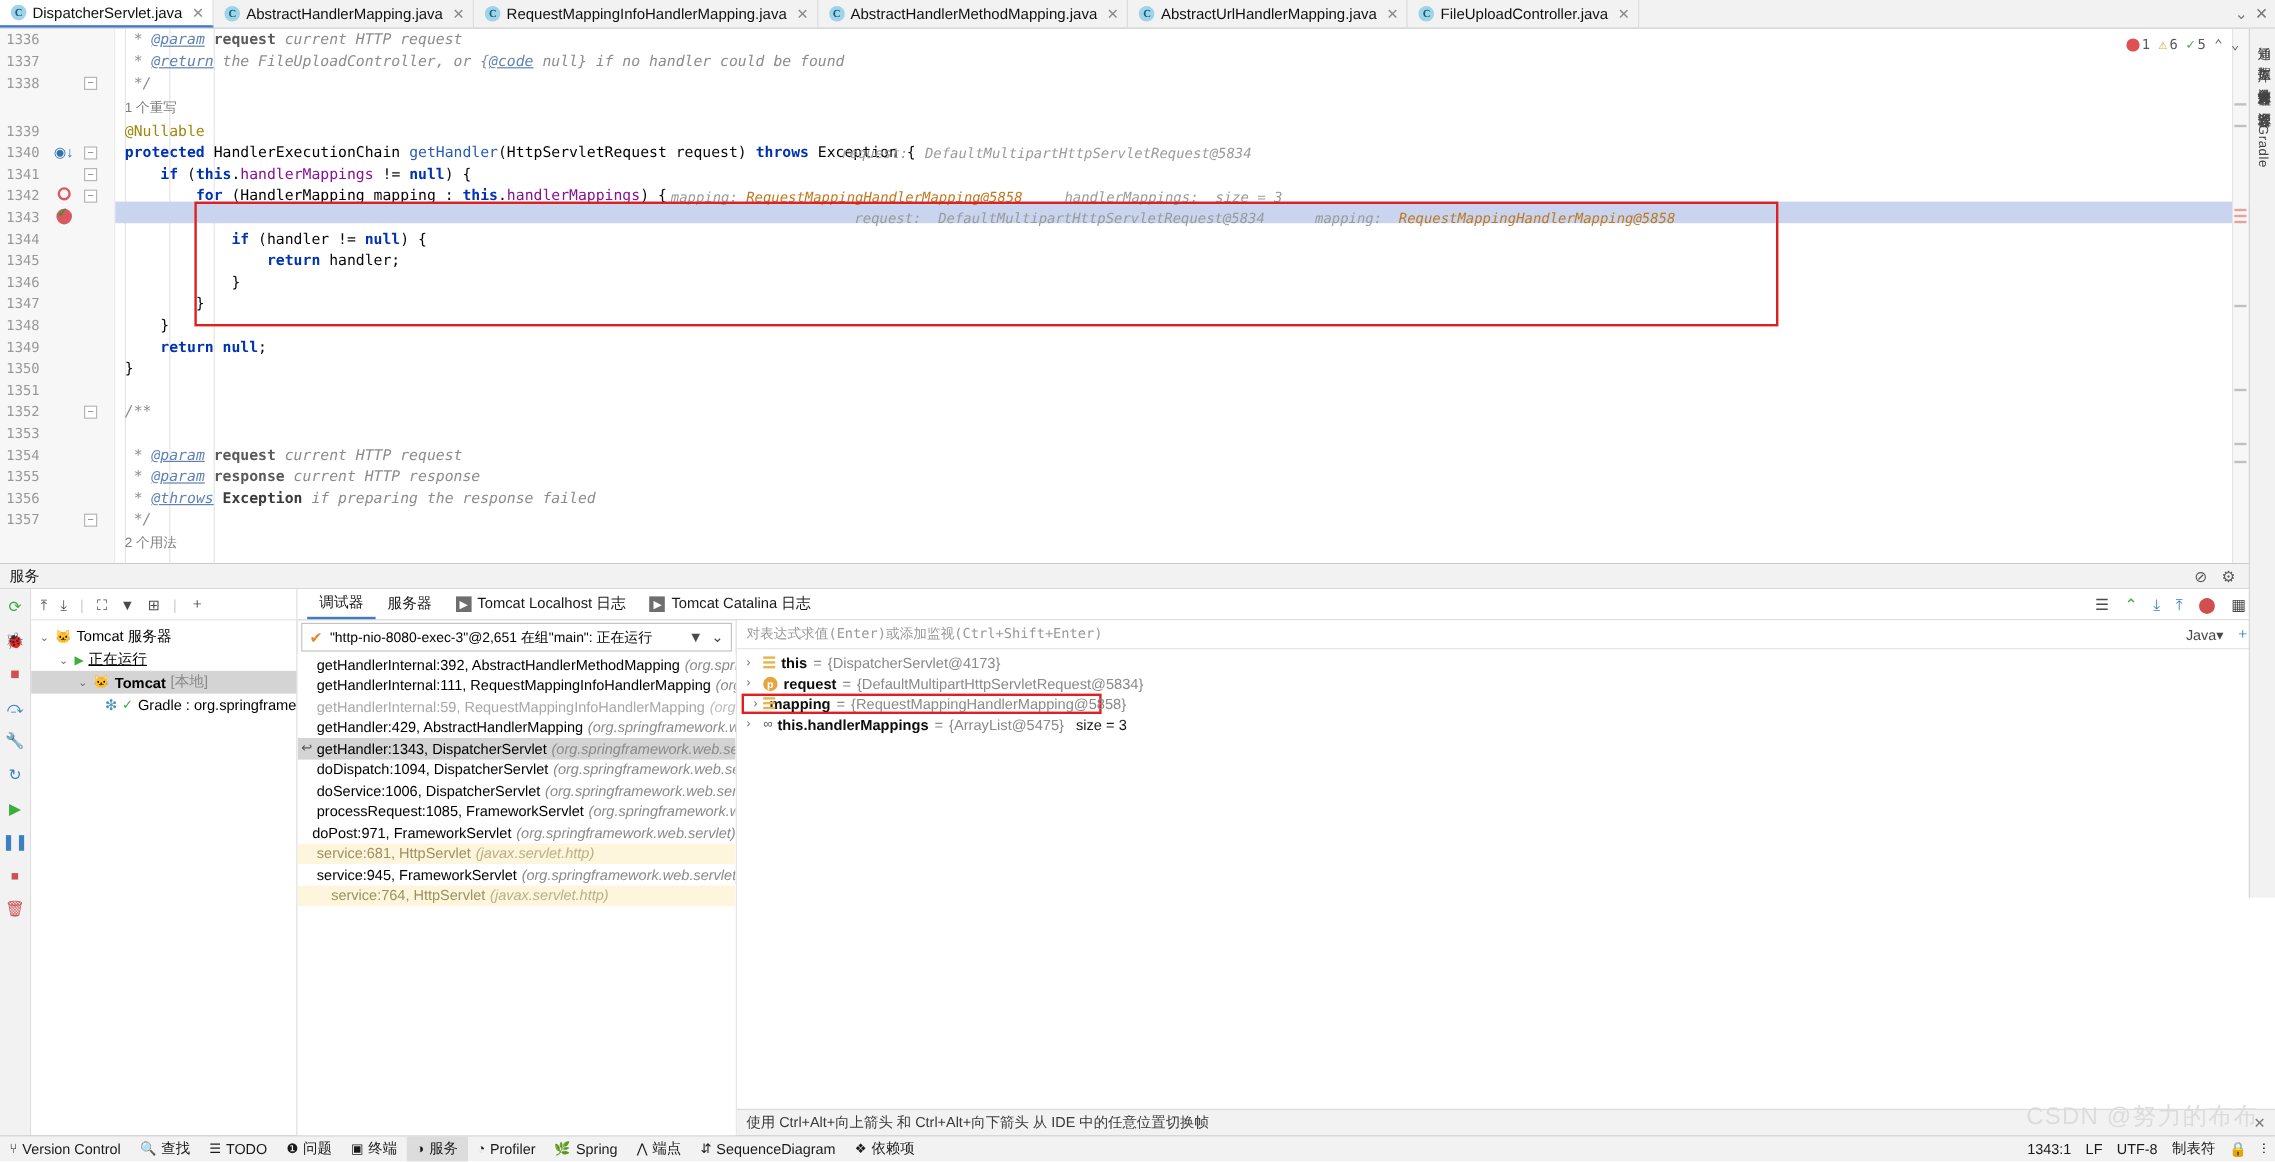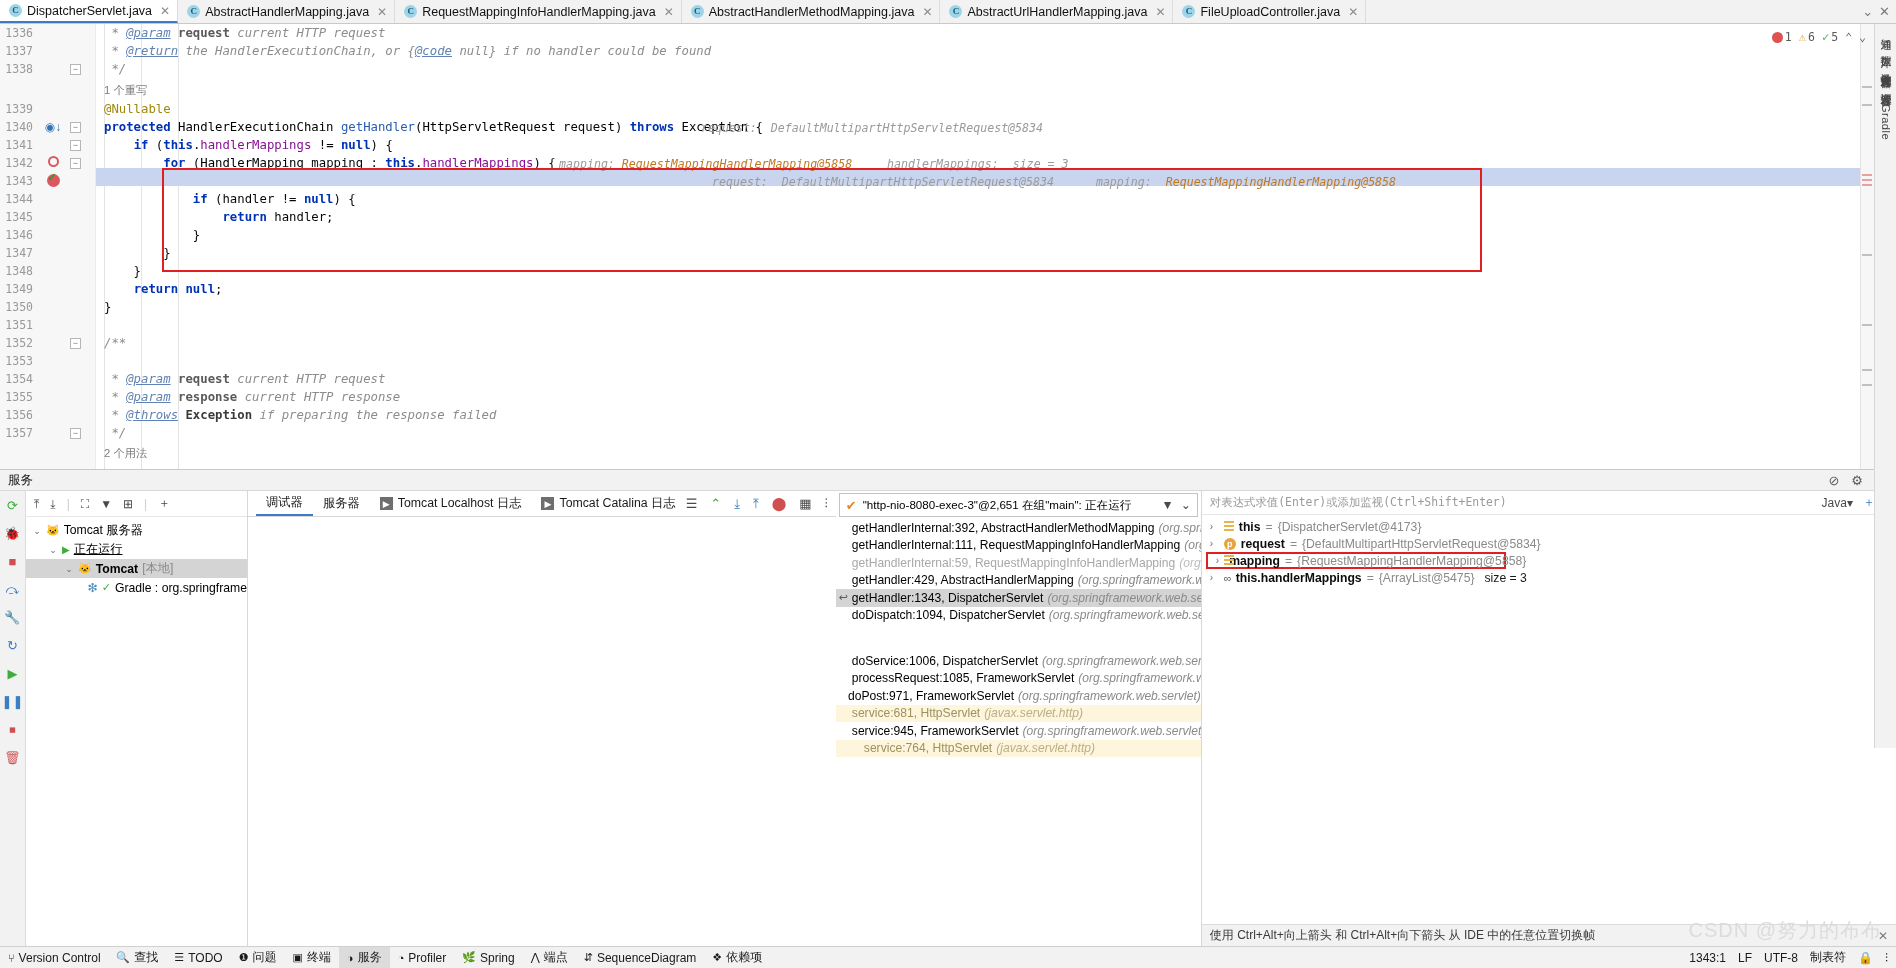--- a/index.html
+++ b/index.html
@@ -150,21 +150,21 @@
     border-bottom: 1px solid #e6e6e6; color: #4a4a4a; font-size: 12px;
   }
   .tree-node { display: flex; align-items: center; gap: 4px; height: 19px; font-size: 12.2px; padding-left: 6px; white-space: nowrap; }
   .tree-node.sel { background: #d4d4d4; }
   .tw { color: #6e6e6e; font-size: 9px; width: 10px; text-align: center; }
   .cat { color: #c07820; font-size: 11px; }
   .play { color: #3cae3c; font-size: 10px; }
   .gchk { color: #3cae3c; font-size: 11px; }
   .dim { color: #8a8a8a; }
 
-  .dbg-pane { flex: 1; display: flex; flex-direction: row; min-width: 0; }
+  .dbg-pane { flex: 1; display: flex; flex-direction: column; min-width: 0; }
   .dbg-tabs {
     height: 26px; display: flex; align-items: center; gap: 0; border-bottom: 1px solid #d8d8d8;
     background: #fff; padding-left: 8px; font-size: 12.3px;
   }
   .dbg-tab { padding: 0 10px; height: 25px; display: flex; align-items: center; gap: 5px; color: #1a1a1a; white-space: nowrap; }
   .dbg-tab.active { border-bottom: 2px solid #3e7bc4; font-weight: normal; }
   .runbadge {
     width: 13px; height: 13px; background: #6e6e6e; color: #fff; font-size: 9px;
     display: inline-flex; align-items: center; justify-content: center;
   }
@@ -320,21 +320,21 @@
       <div class="indentguide" style="left:8px"></div>
       <div class="indentguide" style="left:45px"></div>
       <div class="indentguide" style="left:82px"></div>
 
       
       <div class="hl-row" style="top:144px;"></div>
 
       
       <div class="cline" style="top:0px; left:8px;"><span class="cmt"> * </span><span class="cmtu">@param</span><span class="cmt"> </span><span style="color:#5a5a5a;font-weight:bold;font-style:normal;">request</span><span class="cmt"> current HTTP request</span></div>
       
-      <div class="cline" style="top:18px; left:8px;"><span class="cmt"> * </span><span class="cmtu">@return</span><span class="cmt"> the HandlerExecutionChain, or {</span><span class="cmtu">@code</span><span class="cmt"> null} if no handler could be found</span></div>
+      <div class="cline" style="top:18px; left:8px;"><span class="cmt"> * </span><span class="cmtu">@return</span><span class="cmt"> the FileUploadController, or {</span><span class="cmtu">@code</span><span class="cmt"> null} if no handler could be found</span></div>
       
       <div class="cline" style="top:36px; left:8px;"><span class="cmt"> */</span></div>
       
       <div class="cline ovr-label" style="top:57px; left:8px;">1 个重写</div>
       
       <div class="cline" style="top:76px; left:8px;"><span class="anno">@Nullable</span></div>
       
       <div class="cline" style="top:94px; left:8px;"><span class="kw">protected</span> <span class="typ">HandlerExecutionChain</span> <span class="fn">getHandler</span>(<span class="typ">HttpServletRequest</span> request) <span class="kw">throws</span> <span class="typ">Exception</span> {</div>
       <div class="cline hintg" style="top:95px; left:605px;">request:  DefaultMultipartHttpServletRequest@5834</div>
       
@@ -523,21 +523,21 @@
               </div>
               <div class="frame sel" style="position: relative;">
                 <span class="retarrow">↩</span>
                 <span>getHandler:1343, DispatcherServlet</span>
                 <span class="pkg">(org.springframework.web.servlet)</span>
               </div>
               <div class="frame" style="position: relative;">
                 <span>doDispatch:1094, DispatcherServlet</span>
                 <span class="pkg">(org.springframework.web.servlet)</span>
               </div>
-              <div class="frame" style="position: relative; margin-top: 28px;">
+              <div class="frame" style="position: relative;">
                 <span>doService:1006, DispatcherServlet</span>
                 <span class="pkg">(org.springframework.web.servlet)</span>
               </div>
               <div class="frame" style="position: relative;">
                 <span>processRequest:1085, FrameworkServlet</span>
                 <span class="pkg">(org.springframework.web.ser</span>
               </div>
               <div class="frame" style="position: relative; justify-content: flex-end;">
                 <span>doPost:971, FrameworkServlet</span>
                 <span class="pkg">(org.springframework.web.servlet)</span>

